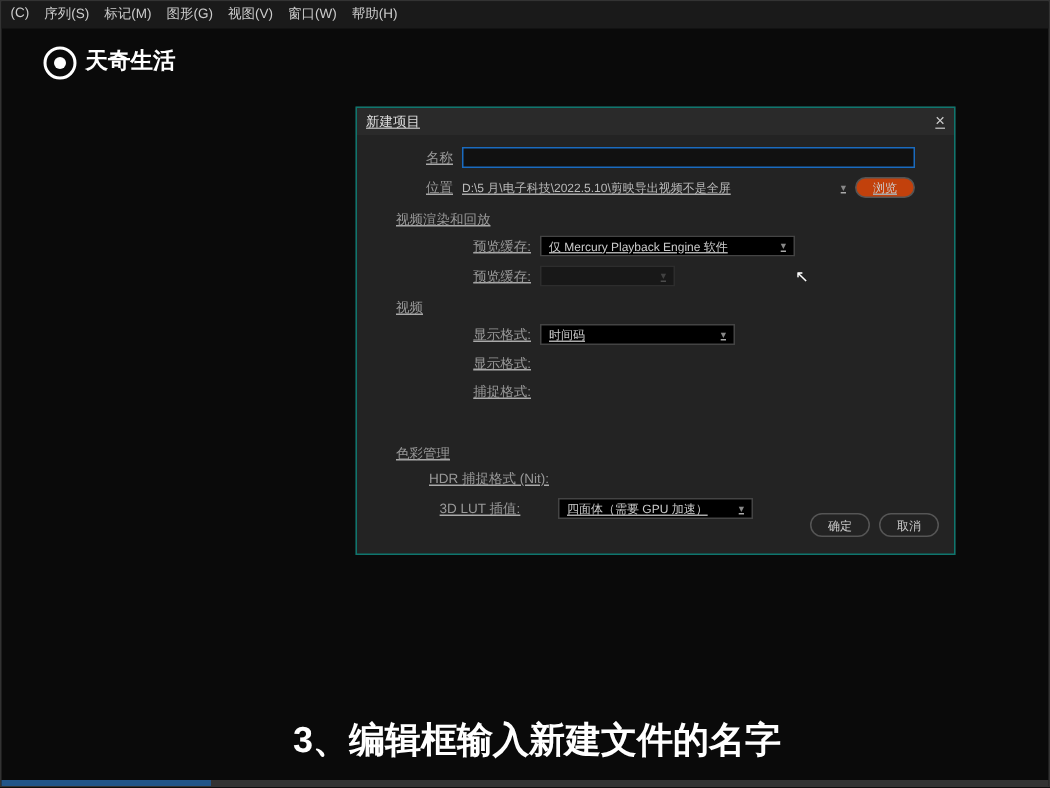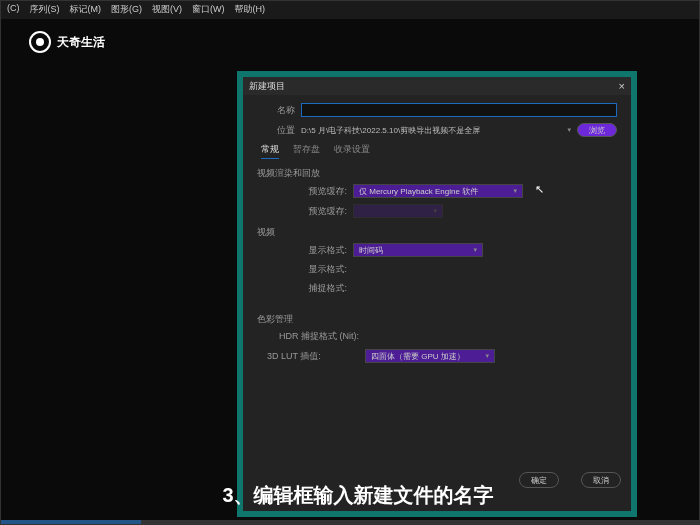--- a/index.html
+++ b/index.html
@@ -1,46 +1,46 @@
 <!DOCTYPE html>
 <html><head>
 <meta charset="utf-8">
 <style>
 * { margin:0; padding:0; box-sizing:border-box; font-family:"Microsoft YaHei",sans-serif; }
 body { width:700px; height:525px; background:#000; overflow:hidden; position:relative; }
 .frame { width:700px; height:525px; background:#0a0a0a; position:relative; border:1px solid #333; }
 .menubar { height:18px; background:#1a1a1a; display:flex; gap:10px; padding:2px 6px; font-size:9px; color:#ccc; }
 .menubar span { cursor:default; }
-.logo { position:absolute; top:30px; left:28px; display:flex; align-items:center; gap:6px; color:#fff; font-size:12px; font-weight:bold; }
+.logo { position:absolute; top:30px; left:28px; display:flex; gap:6px; color:#fff; font-size:15px; font-weight:bold; }
 .logo-icon { width:22px; height:22px; border:2.5px solid #fff; border-radius:50%; position:relative; display:flex; align-items:center; justify-content:center; }
 .logo-icon::after { content:''; width:8px; height:8px; background:#fff; border-radius:50%; }
-.dialog { position:absolute; top:70px; left:236px; width:400px; height:446px; background:#232323; border:6px solid #0f766e; font-size:9px; color:#aaa; }
+.dialog { position:absolute; top:70px; left:236px; width:400px; height:299px; background:#232323; border:1px solid #0f766e; font-size:9px; color:#aaa;text-decoration:underline; }
 .dlg-title { height:18px; background:#2a2a2a; display:flex; align-items:center; justify-content:space-between; padding:0 6px; color:#ddd; font-size:9px; }
 .close-x { color:#ccc; cursor:pointer; font-size:11px; }
-.dlg-body { padding:8px 14px; }
+.dlg-body { padding:8px 26px; }
 .row { display:flex; align-items:center; margin-bottom:6px; gap:6px; }
 .lbl { width:38px; text-align:right; color:#999; flex-shrink:0; }
 .lbl-w { width:60px; text-align:right; color:#999; flex-shrink:0; }
 .name-input { flex:1; height:14px; background:#111; border:1px solid #1a6bbf; }
 .path-val { flex:1; color:#bbb; font-size:8px; overflow:hidden; white-space:nowrap; }
-.browse-btn { width:40px; height:14px; border:1px solid #555; border-radius:7px; background:#6d28d9; font-size:8px; color:#ccc; display:flex; align-items:center; justify-content:center; cursor:pointer; }
+.browse-btn { width:40px; height:14px; border:1px solid #555; border-radius:7px; background:#c2410c; font-size:8px; color:#ccc; display:flex; align-items:center; justify-content:center; cursor:pointer; }
 .tabs { display:flex; gap:14px; margin:6px 0 8px 4px; font-size:9px; }
 .tab { color:#888; cursor:pointer; }
 .tab.active { color:#ddd; border-bottom:1px solid #1a6bbf; padding-bottom:2px; }
 .section-hdr { color:#999; font-size:9px; margin:8px 0 4px 0; }
-.dd { height:14px; background:#4c1d95; border:1px solid #444; display:flex; align-items:center; justify-content:space-between; padding:0 5px; font-size:8px; color:#ccc; cursor:pointer; }
+.dd { height:14px; background:#000000; border:1px solid #444; display:flex; align-items:center; justify-content:space-between; padding:0 5px; font-size:8px; color:#ccc; cursor:pointer; }
 .dd-arrow { font-size:7px; color:#888; }
 .dd-sm { width:130px;text-align:right; }
 .dd-xs { width:90px; }
 .dd-md { width:170px; }
 .indent { padding-left:30px; }
 .cursor { position:absolute; top:106px; left:292px; color:#fff; font-size:11px; pointer-events:none; }
-.footer-right { position:absolute; bottom:23px; right:10px; display:flex; gap:22px; }
+.footer-right { position:absolute; bottom:11px; right:10px; display:flex; gap:6px; }
 .dlg-btn { width:40px; height:16px; border:1px solid #555; border-radius:8px; background:transparent; font-size:8px; color:#ccc; display:flex; align-items:center; justify-content:center; cursor:pointer; }
-.caption { position:absolute; bottom:15px; left:16px; right:0; text-align:center; color:#fff; font-size:20px; font-weight:bold; }
+.caption { position:absolute; bottom:15px; left:16px; right:0; text-align:center; color:#fff; font-size:24px; font-weight:bold; }
 .taskbar { position:absolute; bottom:0; left:0; right:0; height:4px; background:linear-gradient(90deg,#225588 0%,#225588 20%,#333 20%,#333 100%); }
 .chev { font-size:7px; color:#888; }
 </style>
 </head>
 <body>
 
 <div class="frame">
   <div class="menubar">
     <span>(C)</span>
     <span>序列(S)</span>
@@ -66,25 +66,20 @@
         <span class="lbl">名称</span>
         <div class="name-input"></div>
       </div>
       <div class="row">
         <span class="lbl">位置</span>
         <span class="path-val">D:\5 月\电子科技\2022.5.10\剪映导出视频不是全屏</span>
         <span class="chev">▾</span>
         <span class="browse-btn">浏览</span>
       </div>
 
-      <div class="tabs">
-        <span class="tab active">常规</span>
-        <span class="tab">暂存盘</span>
-        <span class="tab">收录设置</span>
-      </div>
 
       <div class="section-hdr">视频渲染和回放</div>
       <div class="row indent">
         <span class="lbl-w">预览缓存:</span>
         <div class="dd dd-md">
           <span>仅 Mercury Playback Engine 软件</span>
             <span class="dd-arrow">▾</span>
         </div>
       </div>
       <div class="row indent">
@@ -105,26 +100,26 @@
       </div>
 
       <div class="row indent">
         <span class="lbl-w">显示格式:</span>
       </div>
 
       <div class="row indent">
         <span class="lbl-w">捕捉格式:</span>
       </div>
 
-      <div class="section-hdr" style="margin-top:18px">色彩管理</div>
+      <div class="section-hdr" style="margin-top:28px">色彩管理</div>
       <div class="row" style="padding-left:10px">
         <span style="width:92px;text-align:right;color:#999">HDR 捕捉格式 (Nit):</span>
       </div>
       <div class="row" style="padding-left:10px">
-        <span style="width:92px;text-align:left;color:#999">3D LUT 插值:</span>
+        <span style="width:92px;text-align:center;color:#999">3D LUT 插值:</span>
         <div class="dd dd-sm">
           <span>四面体（需要 GPU 加速）</span>
             <span class="dd-arrow">▾</span>
         </div>
       </div>
     </div>
     <div class="footer-right">
       <span class="dlg-btn">确定</span>
       <span class="dlg-btn">取消</span>
     </div>

